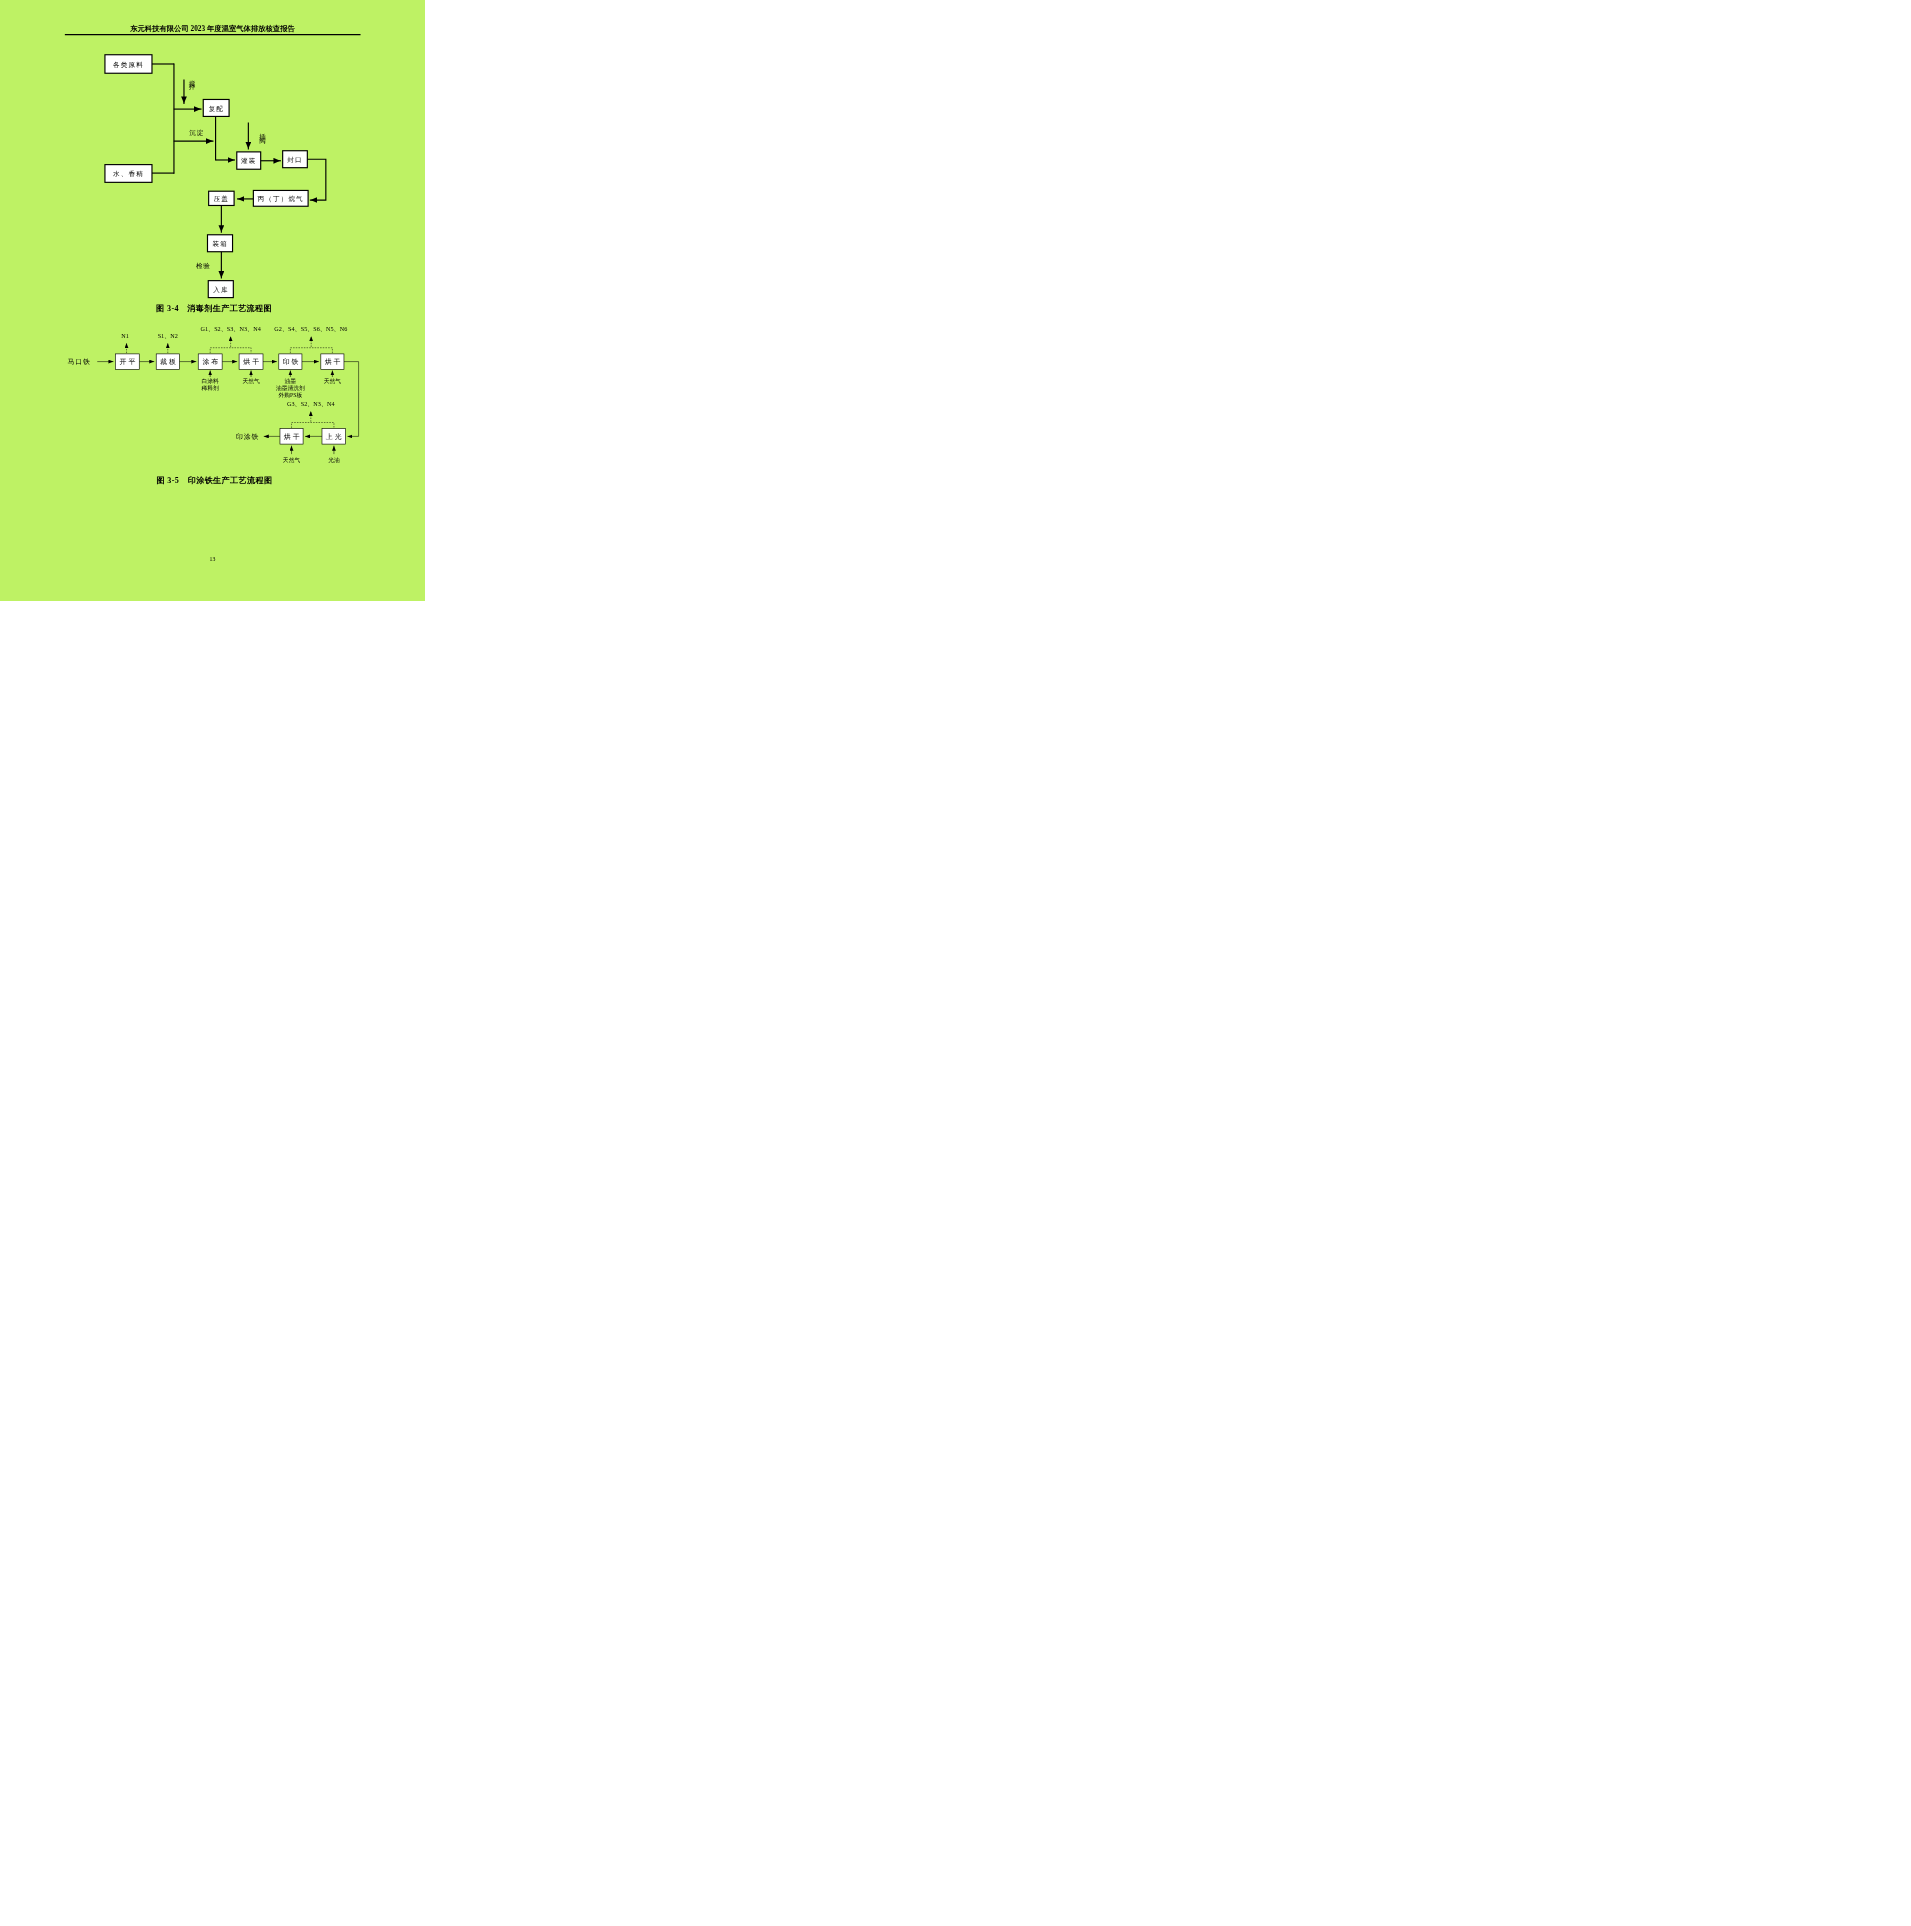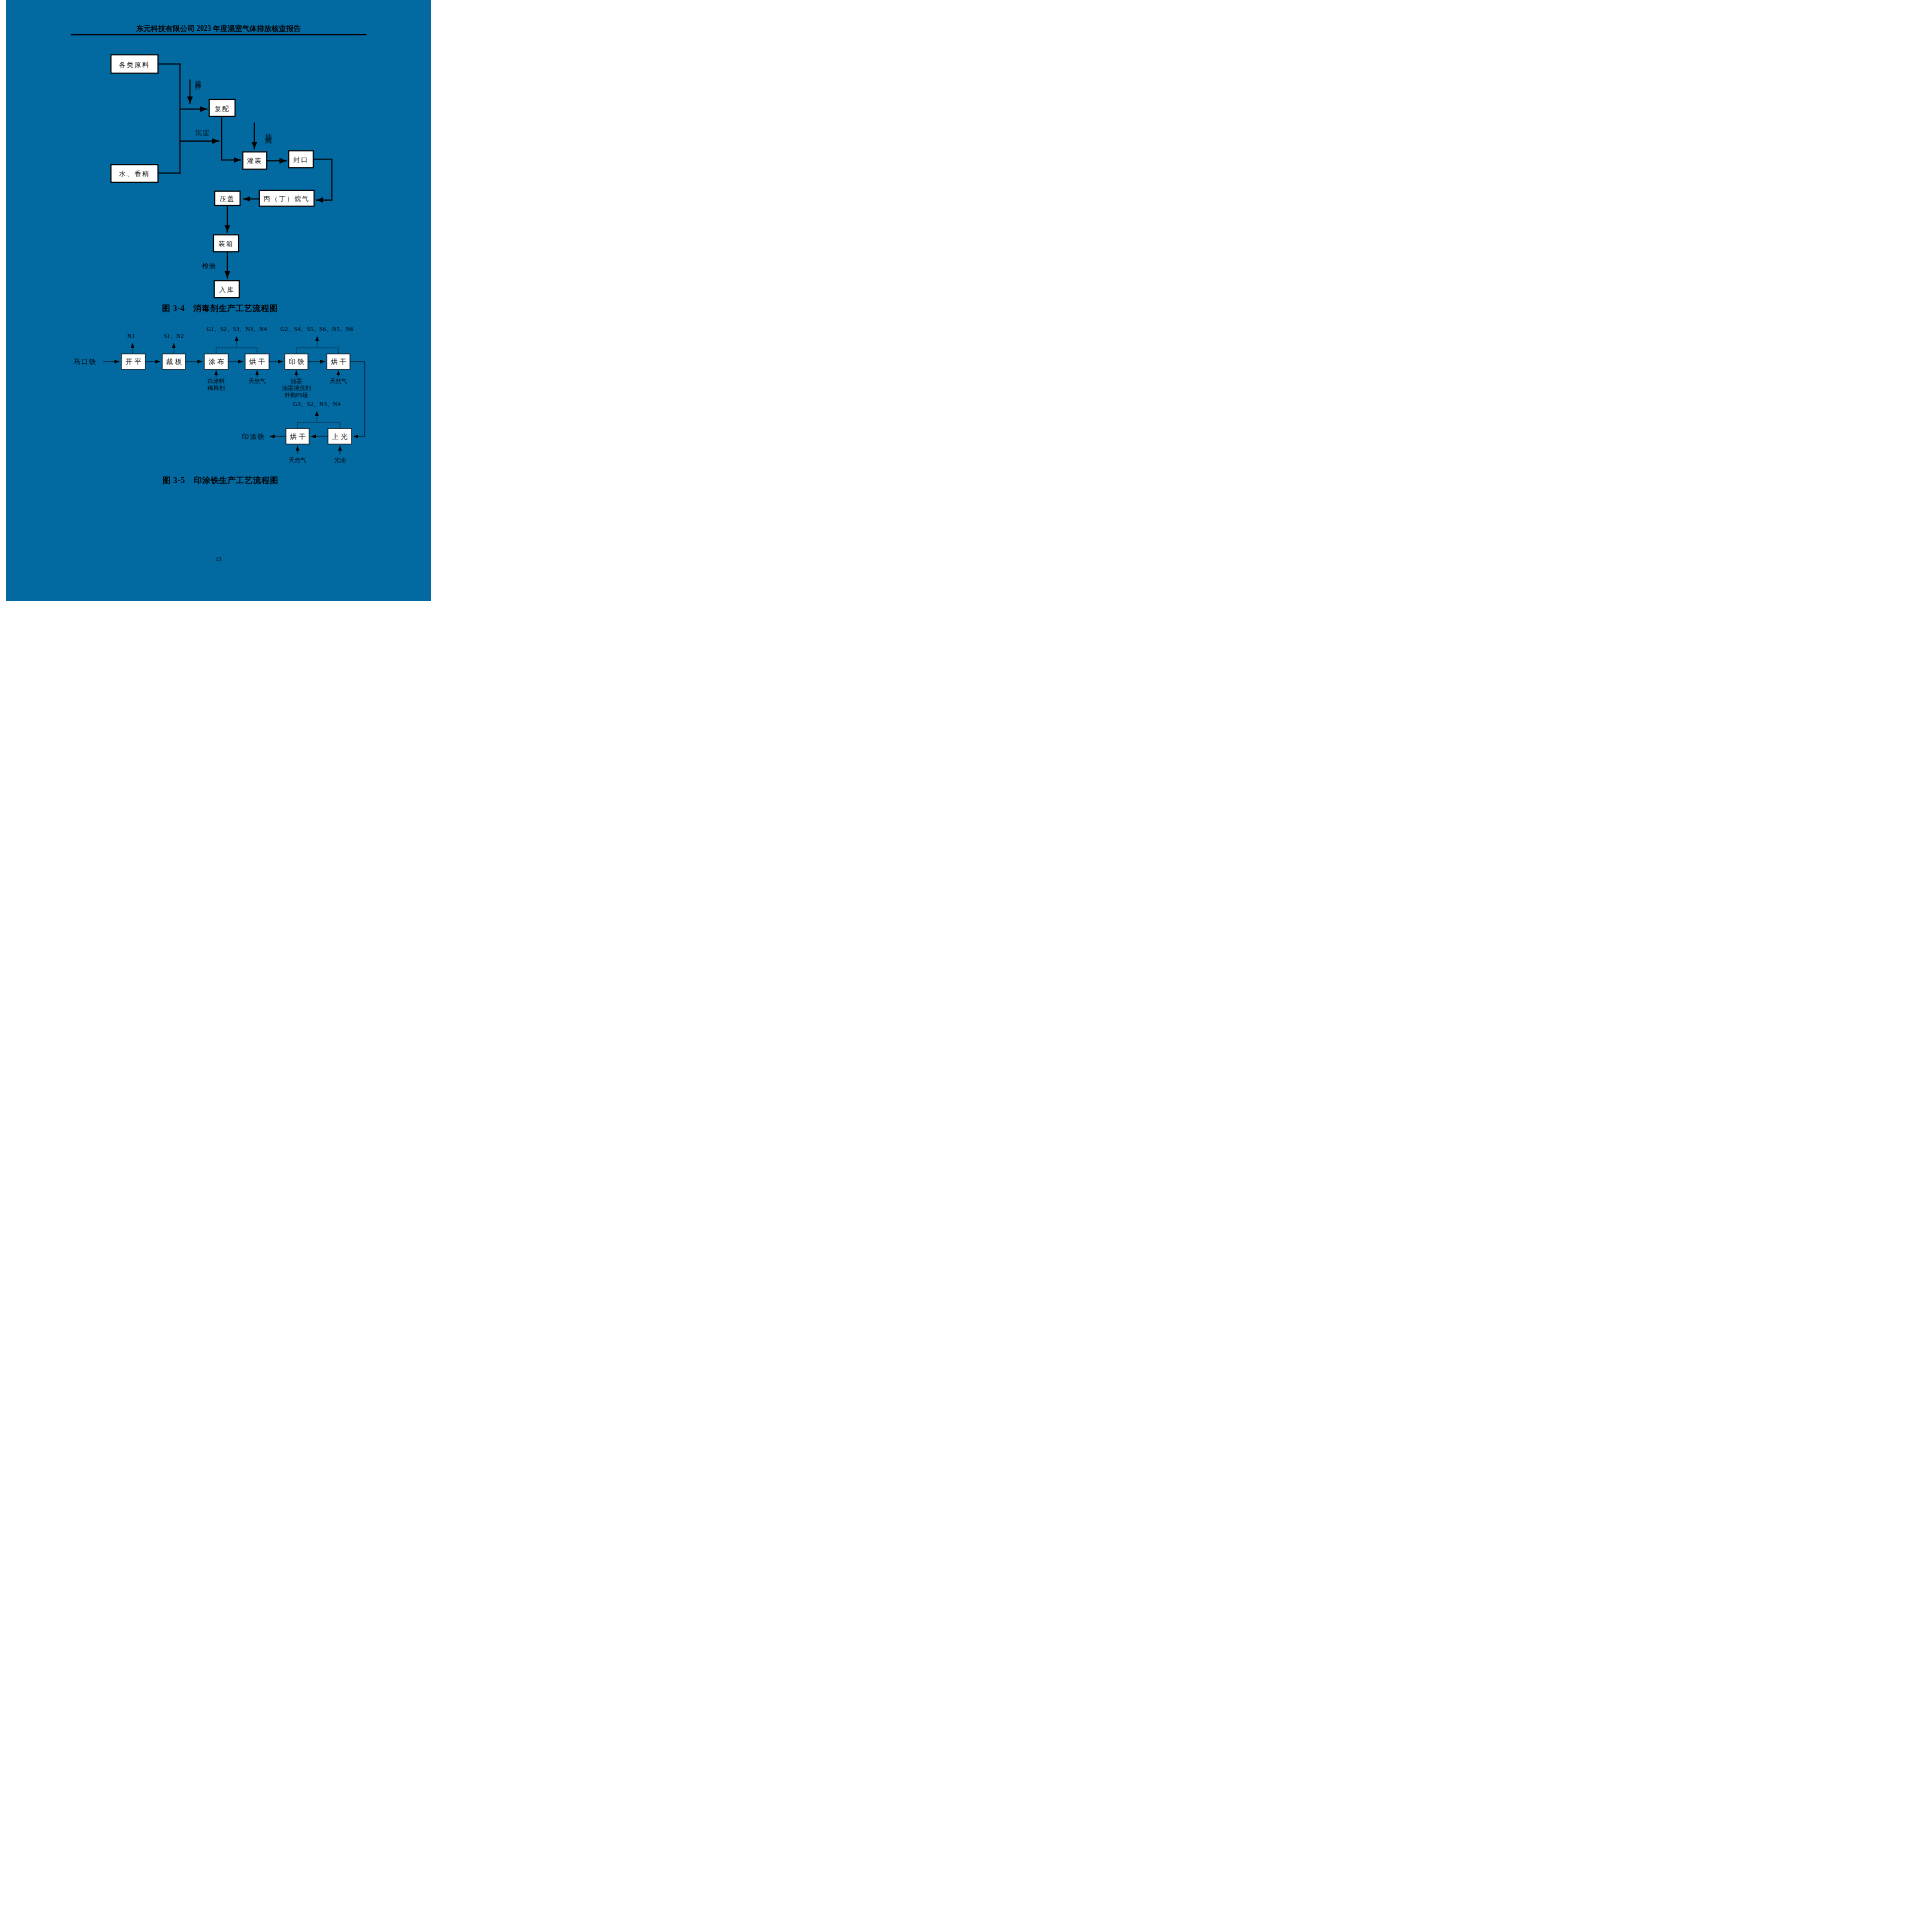--- a/index.html
+++ b/index.html
@@ -4,24 +4,23 @@
 <style>
   html, body {
     margin: 0;
     padding: 0;
     background: #ffffff;
   }
   .page {
     position: relative;
     width: 425px;
     height: 601px;
-    background: #0369a1;
+    background: #bef264;
     font-family: "Liberation Serif", "DejaVu Serif", serif;
     overflow: hidden;
-    margin-left: 6px;
   }
   .page svg {
     position: absolute;
     left: 0;
     top: 0;
   }
   text {
     fill: #000000;
     font-family: "Liberation Serif", "DejaVu Serif", serif;
   }

